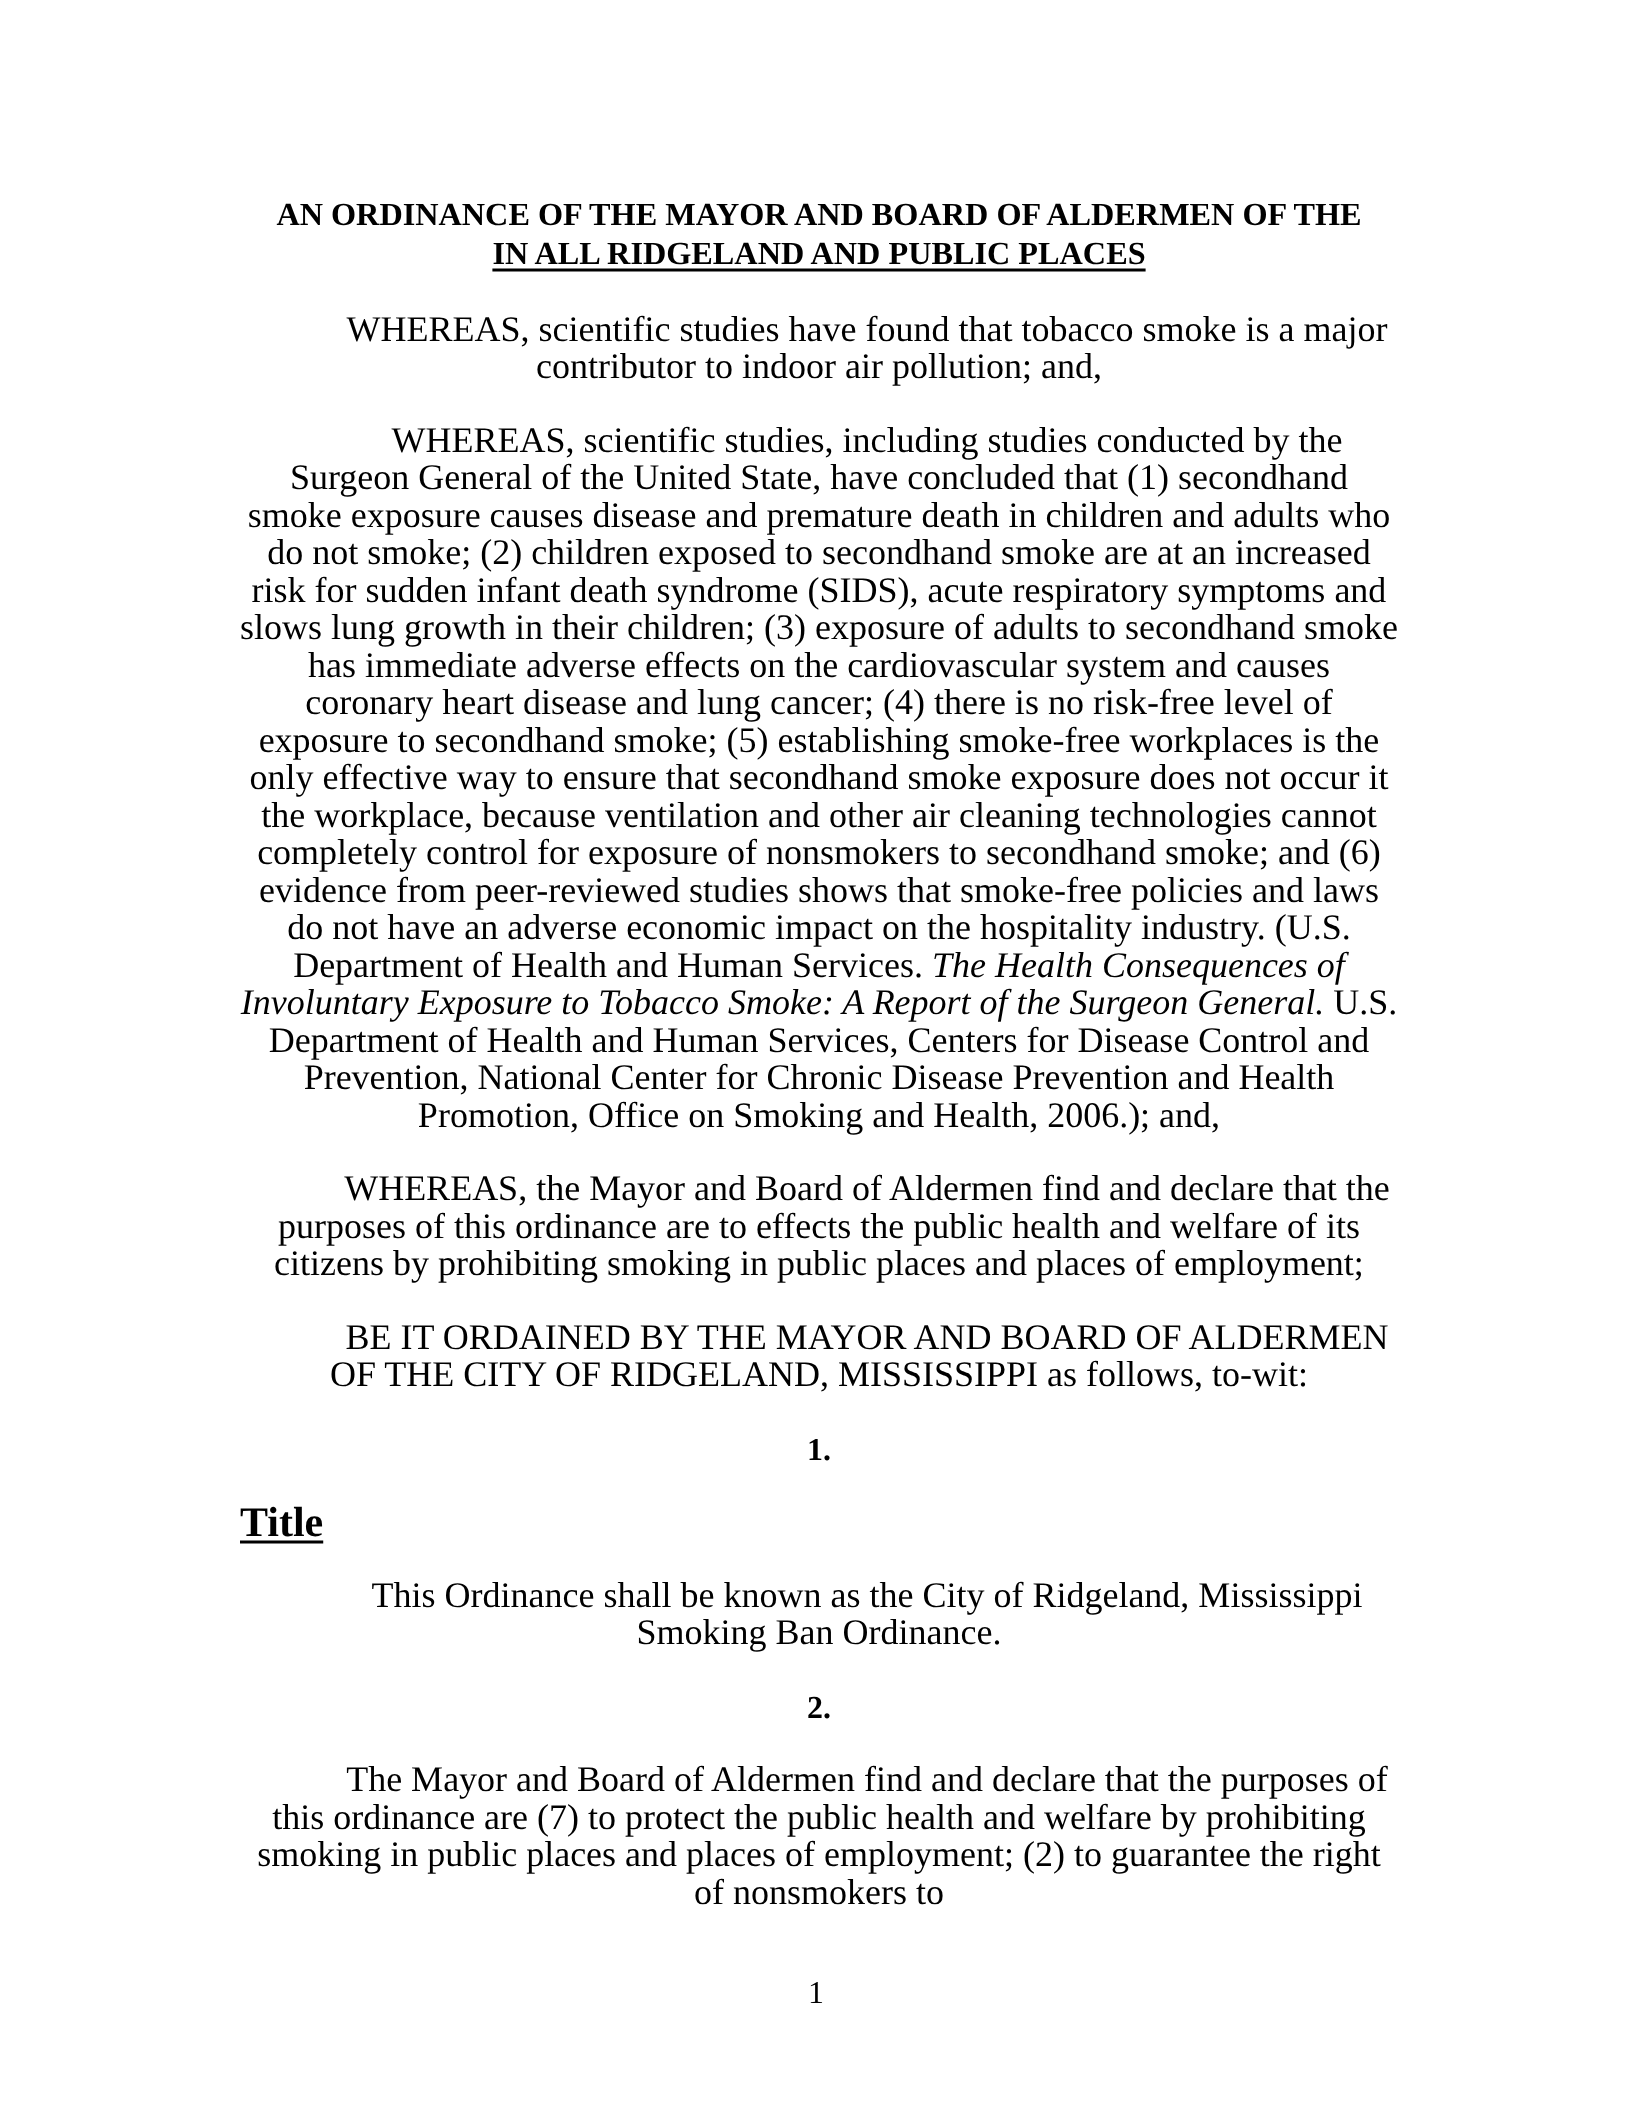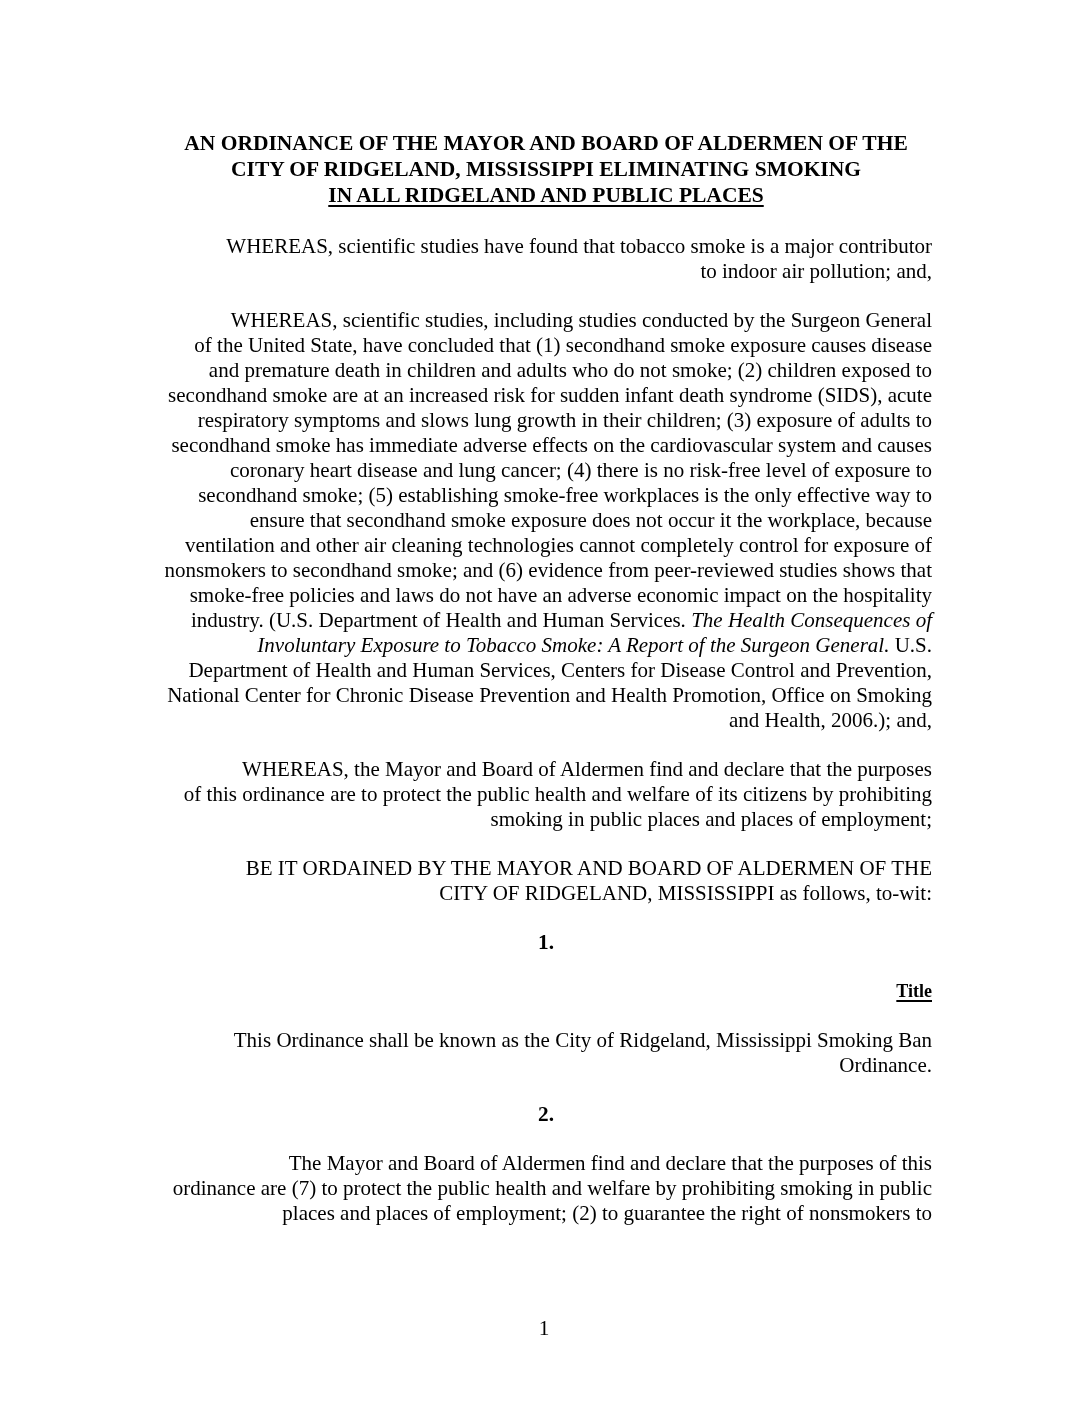--- a/index.html
+++ b/index.html
@@ -26,39 +26,39 @@
     line-height: 26px;
     margin-bottom: 26px;
   }
   .title-line { display: block; }
   .underlined {
     text-decoration: underline;
     text-decoration-thickness: 2px;
     text-underline-offset: 3px;
   }
   .para {
-    font-size: 21px;
+    font-size: 24px;
     line-height: 25px;
     text-indent: 64px;
-    text-align: right;
+    text-align: center;
     margin-bottom: 24px;
   }
   .para em { font-style: italic; }
   .section-number {
     font-size: 21.3px;
     font-weight: bold;
     line-height: 25px;
     text-align: center;
     margin-bottom: 24px;
   }
   .section-heading {
-    font-size: 18px;
+    font-size: 28px;
     font-weight: bold;
     line-height: 25px;
-    text-align: right;
+    text-align: left;
     text-decoration: underline;
     text-decoration-thickness: 2px;
     text-underline-offset: 3px;
     margin-bottom: 24px;
   }
   .page-number {
     position: absolute;
     left: 0;
     right: 0;
     top: 1316px;
@@ -68,29 +68,28 @@
   }
 </style>
 </head>
 <body>
 
 <div class="page">
   <div class="content">
 
     <h1 class="doc-title">
       <span class="title-line">AN ORDINANCE OF THE MAYOR AND BOARD OF ALDERMEN OF THE</span>
-      <span class="title-line">CITY OF RIDGELAND, MISSISSIPPI ELIMINATING SMOKING</span>
       <span class="title-line underlined">IN ALL RIDGELAND AND PUBLIC PLACES</span>
     </h1>
 
     <p class="para">WHEREAS, scientific studies have found that tobacco smoke is a major contributor to indoor air pollution; and,</p>
 
     <p class="para"><span>WHEREAS, scientific studies, including studies conducted by the Surgeon General of the United State, have concluded that (1) secondhand smoke exposure causes disease and premature death in children and adults who do not smoke; (2) children exposed to secondhand smoke are at an increased risk for sudden infant death syndrome (SIDS), acute respiratory symptoms and slows lung growth in their children; (3) exposure of adults to secondhand smoke has immediate adverse effects on the cardiovascular system and causes coronary heart disease and lung cancer; (4) there is no risk-free level of exposure to secondhand smoke; (5) establishing smoke-free workplaces is the only effective way to ensure that secondhand smoke exposure does not occur it the workplace, because ventilation and other air cleaning technologies cannot completely control for exposure of nonsmokers to secondhand smoke; and (6) evidence from peer-reviewed studies shows that smoke-free policies and laws do not have an adverse economic impact on the hospitality industry.  (U.S. Department of Health and Human Services.  </span><em>The Health Consequences of Involuntary Exposure to Tobacco Smoke:  A Report of the Surgeon General.</em><span>  U.S. Department of Health and Human Services, Centers for Disease Control and Prevention, National Center for Chronic Disease Prevention and Health Promotion, Office on Smoking and Health, 2006.); and,</span></p>
 
-    <p class="para">WHEREAS, the Mayor and Board of Aldermen find and declare that the purposes of this ordinance are to protect the public health and welfare of its citizens by prohibiting smoking in public places and places of employment;</p>
+    <p class="para">WHEREAS, the Mayor and Board of Aldermen find and declare that the purposes of this ordinance are to effects the public health and welfare of its citizens by prohibiting smoking in public places and places of employment;</p>
 
     <p class="para">BE IT ORDAINED BY THE MAYOR AND BOARD OF ALDERMEN OF THE CITY OF RIDGELAND, MISSISSIPPI as follows, to-wit:</p>
 
     <div class="section-number">1.</div>
     <div class="section-heading">Title</div>
     <p class="para">This Ordinance shall be known as the City of Ridgeland, Mississippi Smoking Ban Ordinance.</p>
 
     <div class="section-number">2.</div>
     <p class="para">The Mayor and Board of Aldermen find and declare that the purposes of this ordinance are (7) to protect the public health and welfare by prohibiting smoking in public places and places of employment; (2) to guarantee the right of nonsmokers to</p>
 

